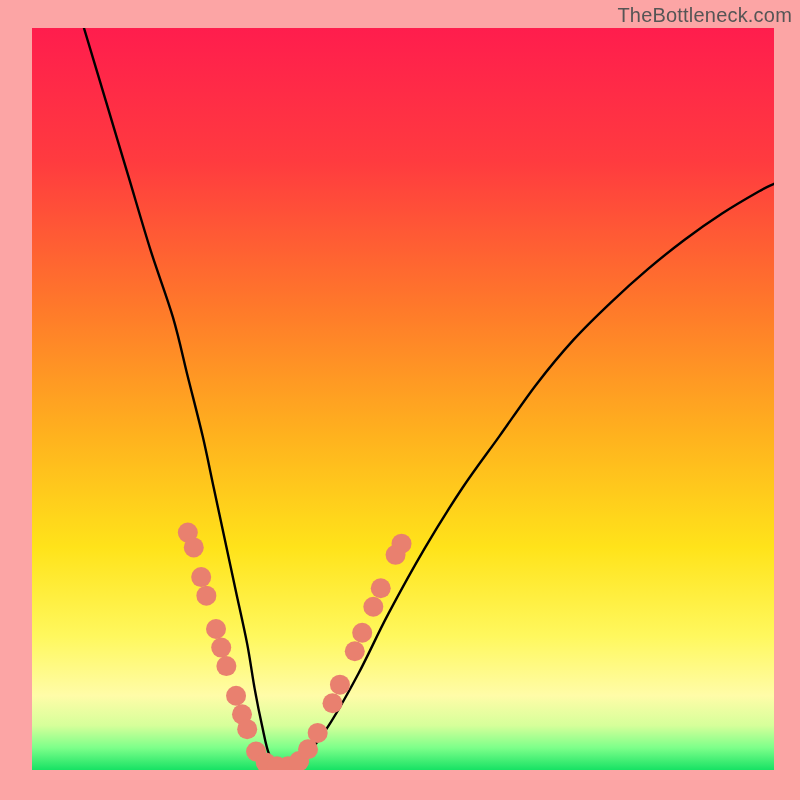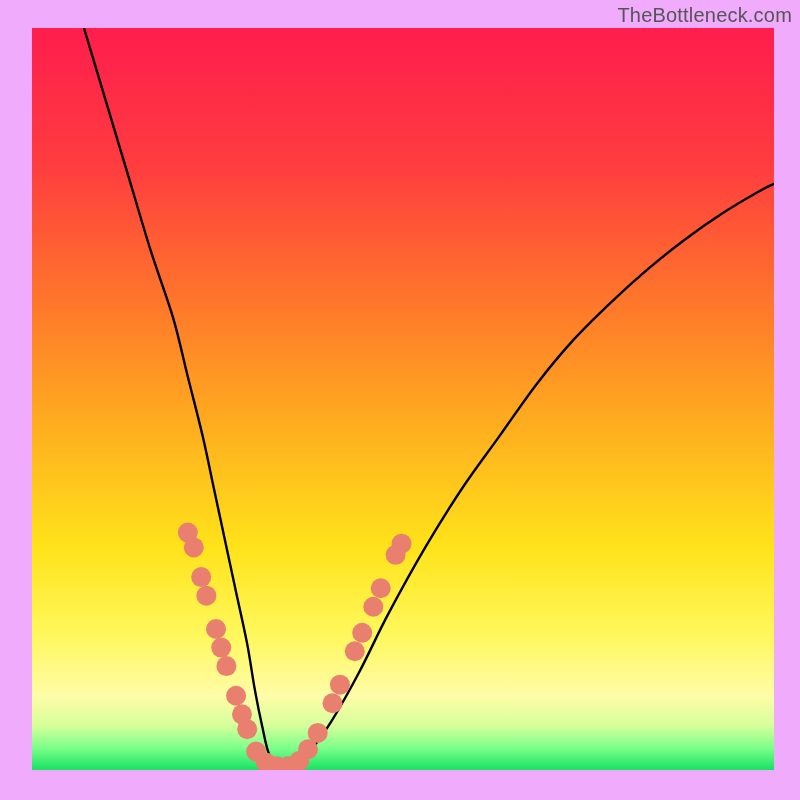--- a/index.html
+++ b/index.html
@@ -8,21 +8,21 @@
     width: 800px;
     height: 800px;
     background: #000;
     overflow: hidden;
     font-family: Arial, Helvetica, sans-serif;
   }
   .stage {
     position: relative;
     width: 800px;
     height: 800px;
-    background: #f0abfc;
+    background: #fca5a5;
   }
   .watermark {
     position: absolute;
     top: 4px;
     right: 8px;
     color: #555;
     font-size: 20px;
     font-weight: 500;
     letter-spacing: 0.2px;
     z-index: 10;

